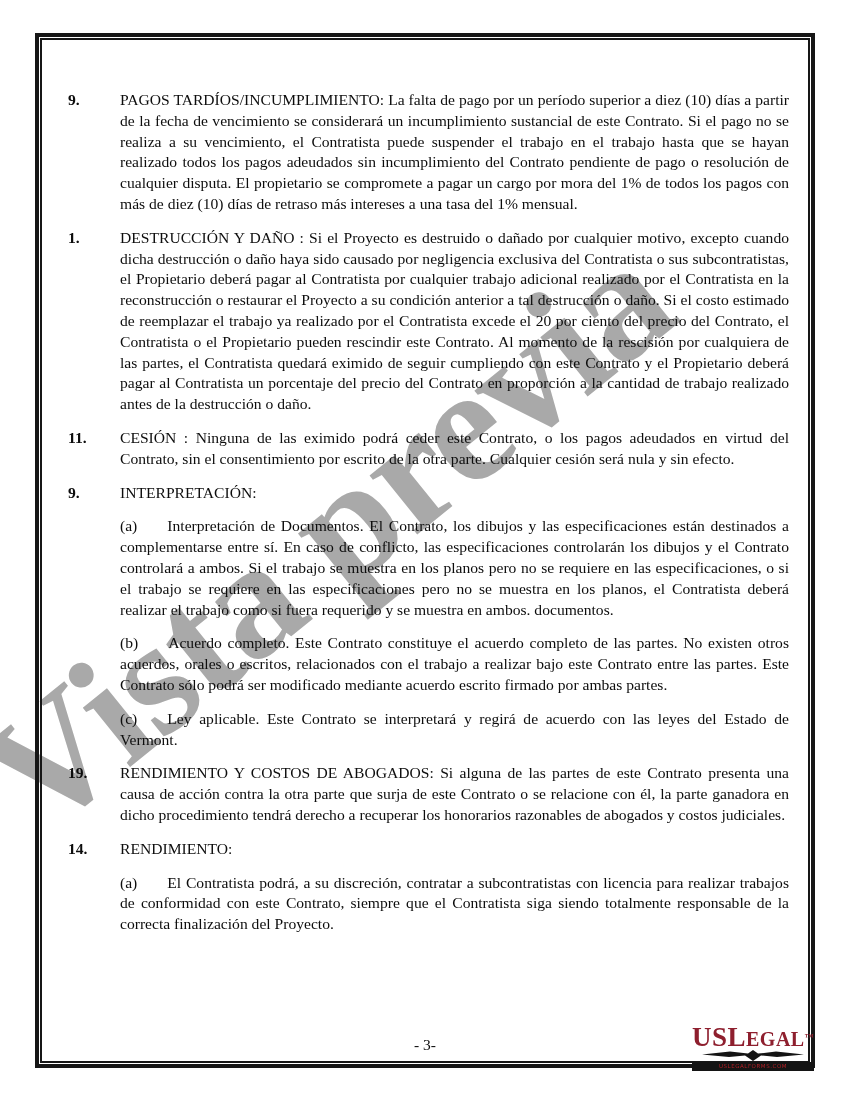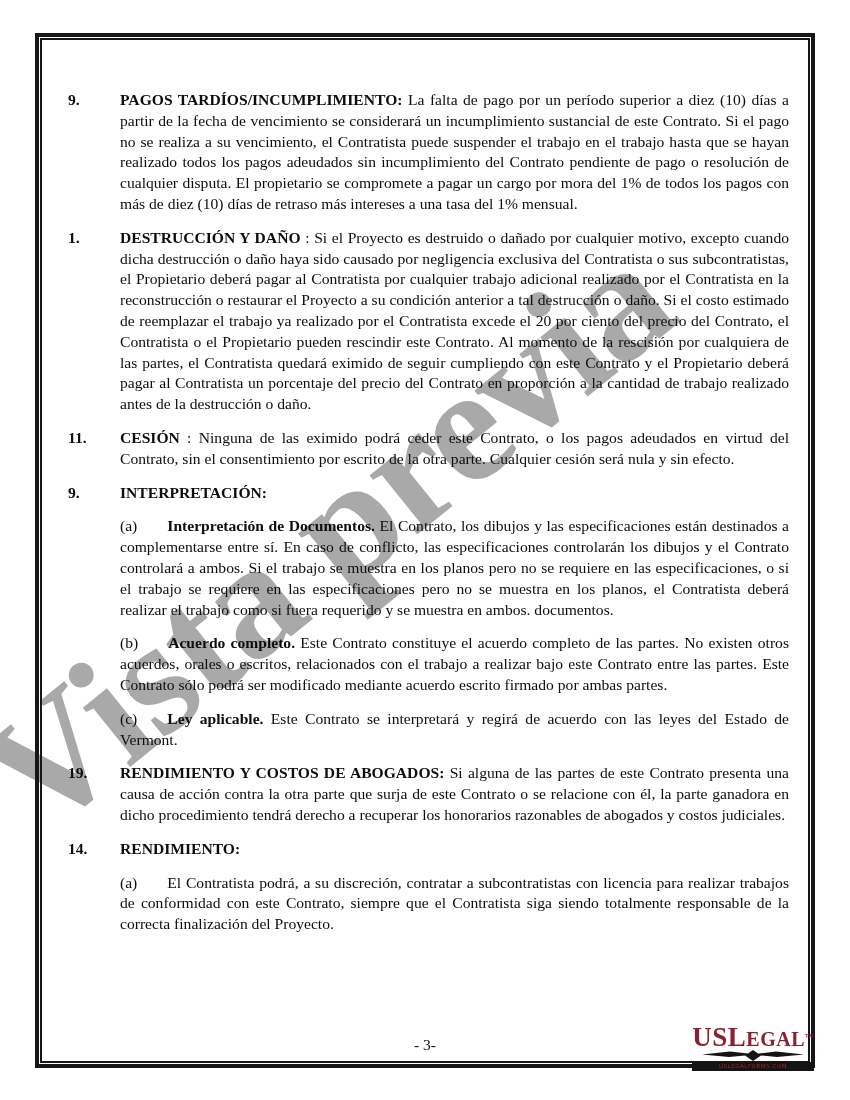--- a/index.html
+++ b/index.html
@@ -27,29 +27,29 @@
   .content{
     position:absolute;left:35px;top:33px;width:780px;height:1035px;
     box-sizing:border-box;padding:57px 26px 0 33px;z-index:1;
     font-size:15.6px;line-height:20.8px;
   }
   .para{display:flex;margin-bottom:13px;}
   .num{width:52px;flex:none;font-weight:bold;}
   .ptext{flex:1;text-align:justify;}
   .para.sub .ptext{margin-left:52px;}
   .tab{display:inline-block;width:30px;}
-  b{font-weight:bold;}
+  b{font-weight:normal;}
 
   
   .page-num{position:absolute;left:0;right:0;top:1036px;text-align:center;
     font-size:15.5px;z-index:1;}
 
   
   .logo{position:absolute;right:36px;top:1024px;z-index:3;width:122px;
-    text-align:right;}
+    text-align:left;}
   .logo-text{color:#8e1f2e;font-weight:bold;line-height:1;white-space:nowrap;
     font-family:"Liberation Serif", serif;}
   .lg{font-size:27px;letter-spacing:0.5px;}
   .smc{font-size:20px;letter-spacing:0.5px;}
   .tm{font-size:9px;vertical-align:super;}
   .eagle{display:block;margin:-1px auto 0;}
   .band{background:#141414;height:9px;display:flex;align-items:center;
     justify-content:center;margin-top:0px;}
   .micro{color:#b71f25;font-size:5.5px;letter-spacing:0.55px;line-height:1;
     font-family:"DejaVu Sans", sans-serif;white-space:nowrap;}

